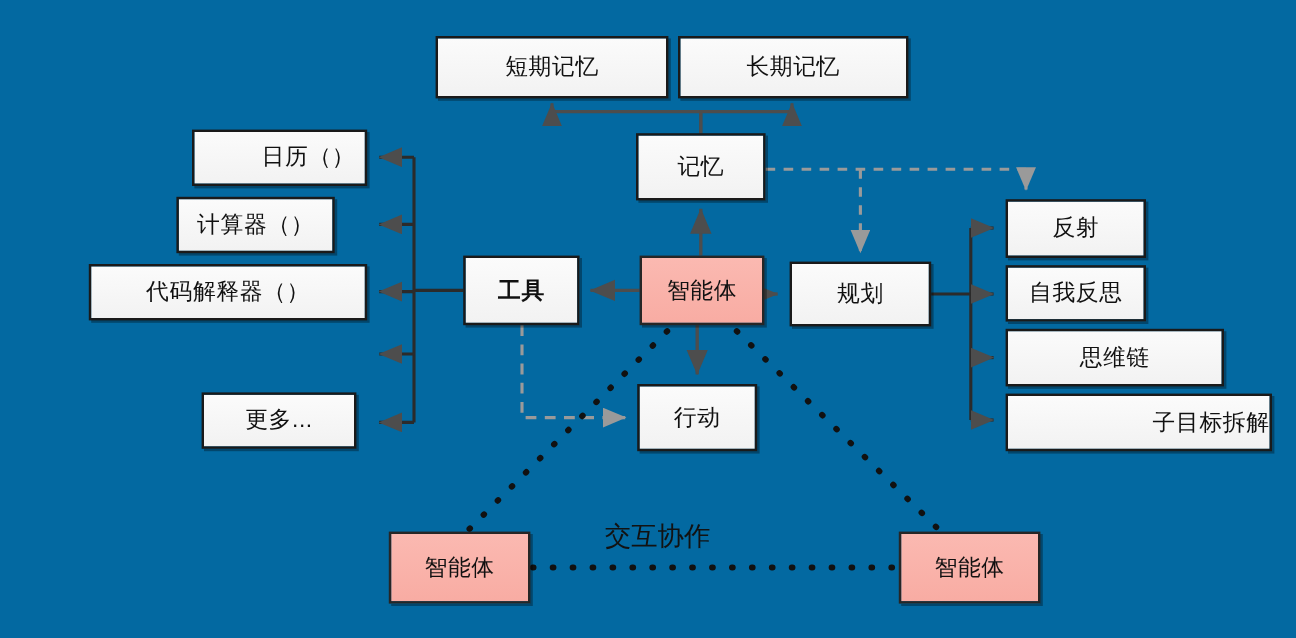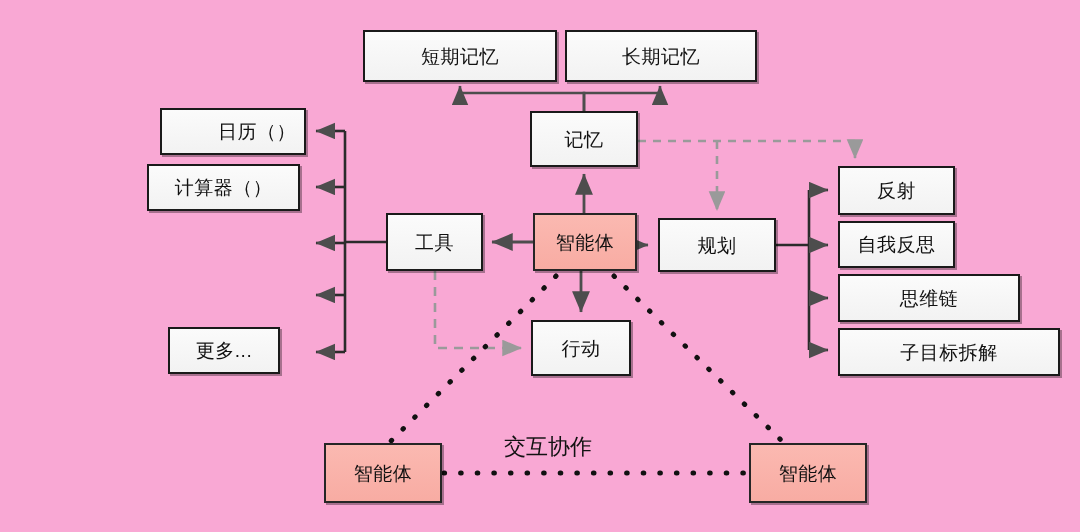--- a/index.html
+++ b/index.html
@@ -4,21 +4,21 @@
 <style>
   html,body{margin:0;padding:0;background:#ffffff;}
   body{
     font-family:"Liberation Sans","DejaVu Sans",sans-serif;
     -webkit-font-smoothing:antialiased;
   }
   #stage{
     position:relative;
     width:1080px;
     height:532px;
-    background:#f9a8d4;
+    background:#0369a1;
     overflow:hidden;
   }
   #wires{
     position:absolute;
     left:0;top:0;
     width:1080px;height:532px;
     pointer-events:none;
   }
   .node{
     position:absolute;
@@ -122,31 +122,34 @@
   </div>
 
   <div class="node" style="left:565px;top:30px;width:192px;height:52px;">
     <span class="lbl">长期记忆</span>
   </div>
 
   <div class="node" style="left:160px;top:108px;width:146px;height:47px;padding-left:48px;">
     <span class="lbl">日历（）</span>
   </div>
 
-  <div class="node" style="left:147px;top:164px;width:153px;height:47px;font-family:Liberation Serif, serif;">
+  <div class="node" style="left:147px;top:164px;width:132px;height:47px;font-family:Liberation Serif, serif;">
     <span class="lbl">计算器（）</span>
   </div>
 
+  <div class="node" style="left:74px;top:220px;width:232px;height:47px;">
+    <span class="lbl">代码解释器（）</span>
+  </div>
 
 
-  <div class="node" style="left:168px;top:327px;width:112px;height:47px;">
+  <div class="node" style="left:168px;top:327px;width:129px;height:47px;">
     <span class="lbl">更多...</span>
   </div>
 
-  <div class="node" style="left:386px;top:213px;width:97px;height:58px;">
+  <div class="node" style="left:386px;top:213px;width:97px;height:58px;font-weight:bold;">
     <span class="lbl">工具</span>
   </div>
 
   <div class="node pink" style="left:533px;top:213px;width:104px;height:58px;">
     <span class="lbl">智能体</span>
   </div>
 
   <div class="node" style="left:531px;top:320px;width:100px;height:56px;">
     <span class="lbl">行动</span>
   </div>
@@ -160,21 +163,21 @@
   </div>
 
   <div class="node" style="left:838px;top:274px;width:182px;height:48px;">
     <span class="lbl">思维链</span>
   </div>
 
   <div class="node" style="left:838px;top:221px;width:117px;height:47px;">
     <span class="lbl">自我反思</span>
   </div>
 
-  <div class="node" style="left:838px;top:328px;width:222px;height:48px;">
+  <div class="node" style="left:838px;top:328px;width:222px;height:48px;justify-content:flex-end;">
     <span class="lbl">子目标拆解</span>
   </div>
 
   <div class="node pink" style="left:324px;top:443px;width:118px;height:60px;">
     <span class="lbl">智能体</span>
   </div>
 
   <div class="node pink" style="left:749px;top:443px;width:118px;height:60px;">
     <span class="lbl">智能体</span>
   </div>

